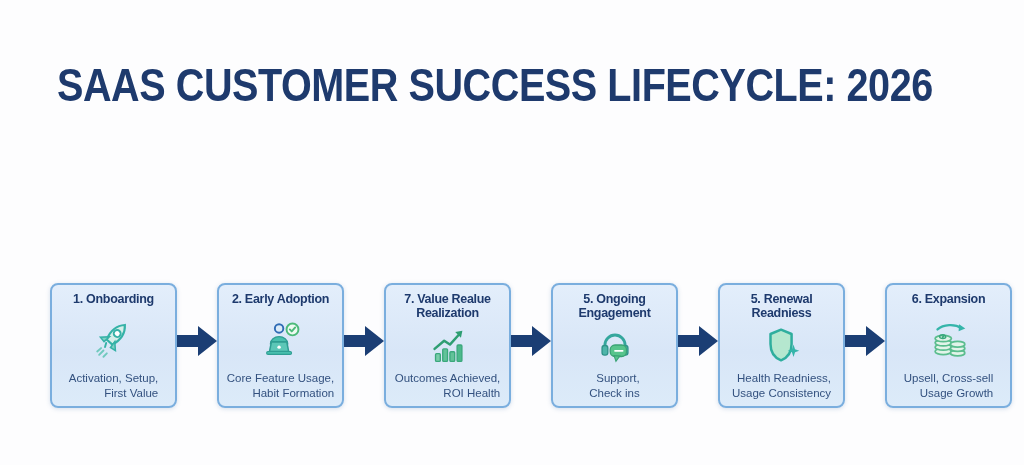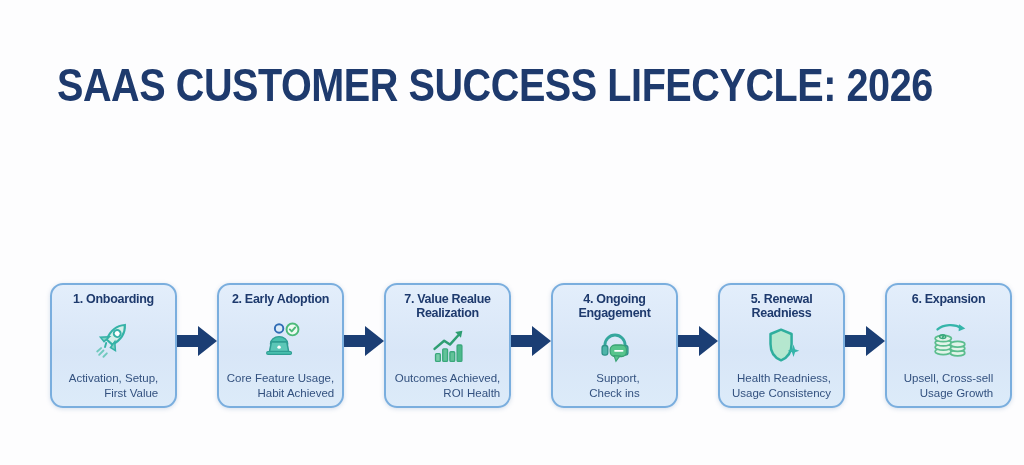--- a/index.html
+++ b/index.html
@@ -26,21 +26,21 @@
     left: 50px; top: 283px;
     width: 938px; height: 116px;
     display: flex;
     align-items: stretch;
   }
   .stage-card {
     flex: 0 0 119px;
     height: 108px;
     background: linear-gradient(180deg, #e3eefb 0%, #d8e6f7 55%, #dcebf9 100%);
     border: 2px solid #7aaede;
-    border-radius: 13px;
+    border-radius: 8px;
     box-shadow: 0 1px 4px rgba(90,130,180,0.25);
     display: flex;
     flex-direction: column;
     align-items: center;
     padding: 7px 2px 6px 2px;
   }
   .stage-title {
     font-size: 12.5px;
     font-weight: bold;
     letter-spacing: -0.3px;
@@ -107,21 +107,21 @@
       <circle cx="22" cy="13" r="4.4" fill="#dcebf8" stroke="#2f6bb5" stroke-width="2"></circle>
       <path d="M13 29 a9 7.5 0 0 1 18 0 Z" fill="#49bfae" stroke="#2f9e93" stroke-width="1.4"></path>
       <path d="M14 27 L12 37 L32 37 L30 27 Z" fill="#5cc7b7" stroke="#2f9e93" stroke-width="1.6"></path>
       <rect x="9" y="37" width="26" height="3" rx="1.5" fill="#49bfae" stroke="#2f9e93" stroke-width="1.2"></rect>
       <circle cx="22" cy="32.5" r="1.8" fill="#ffffff"></circle>
       <circle cx="36" cy="14" r="6.2" fill="#eefaf2" stroke="#4cba7a" stroke-width="2"></circle>
       <path d="M33.2 14 l2 2.1 l3.6 -4.2" fill="none" stroke="#4cba7a" stroke-width="2" stroke-linecap="round" stroke-linejoin="round"></path>
     </svg>
       </div>
     <div class="stage-subtitle">Core Feature Usage,
-Habit Achieved</div>
+Habit Formation</div>
   </div>
 
   <div class="connector">
     <svg width="40" height="34" viewBox="0 0 40 34">
       <polygon points="0,11 21,11 21,2 40,17 21,32 21,23 0,23" fill="#1b3e74"></polygon>
     </svg>
   </div>
 
   <div class="stage-card">
     <div class="stage-title">7. Value Realue
@@ -140,21 +140,21 @@
 ROI Health</div>
   </div>
 
   <div class="connector">
     <svg width="40" height="34" viewBox="0 0 40 34">
       <polygon points="0,11 21,11 21,2 40,17 21,32 21,23 0,23" fill="#1b3e74"></polygon>
     </svg>
   </div>
 
   <div class="stage-card">
-    <div class="stage-title">4. Ongoing
+    <div class="stage-title">5. Ongoing
 Engagement</div>
     <div class="stage-icon">
         <svg width="46" height="46" viewBox="0 0 48 48">
       <path d="M13.5 25 v-2 a10.5 10.5 0 0 1 21 0 v2" fill="none" stroke="#35a79d" stroke-width="3" stroke-linecap="round"></path>
       <rect x="10.5" y="23.5" width="6" height="10" rx="2.5" fill="#4db5a9" stroke="#2f9389" stroke-width="1.4"></rect>
       <rect x="31.5" y="23.5" width="6" height="10" rx="2.5" fill="#4db5a9" stroke="#2f9389" stroke-width="1.4"></rect>
       <rect x="19" y="23" width="17" height="12" rx="5" fill="#57c48c" stroke="#3aa374" stroke-width="1.4"></rect>
       <path d="M23 34 L25 40 L29 34.5 Z" fill="#57c48c" stroke="#3aa374" stroke-width="1.2"></path>
       <path d="M24 29 h8" stroke="#ffffff" stroke-width="1.8" stroke-linecap="round"></path>
     </svg>

